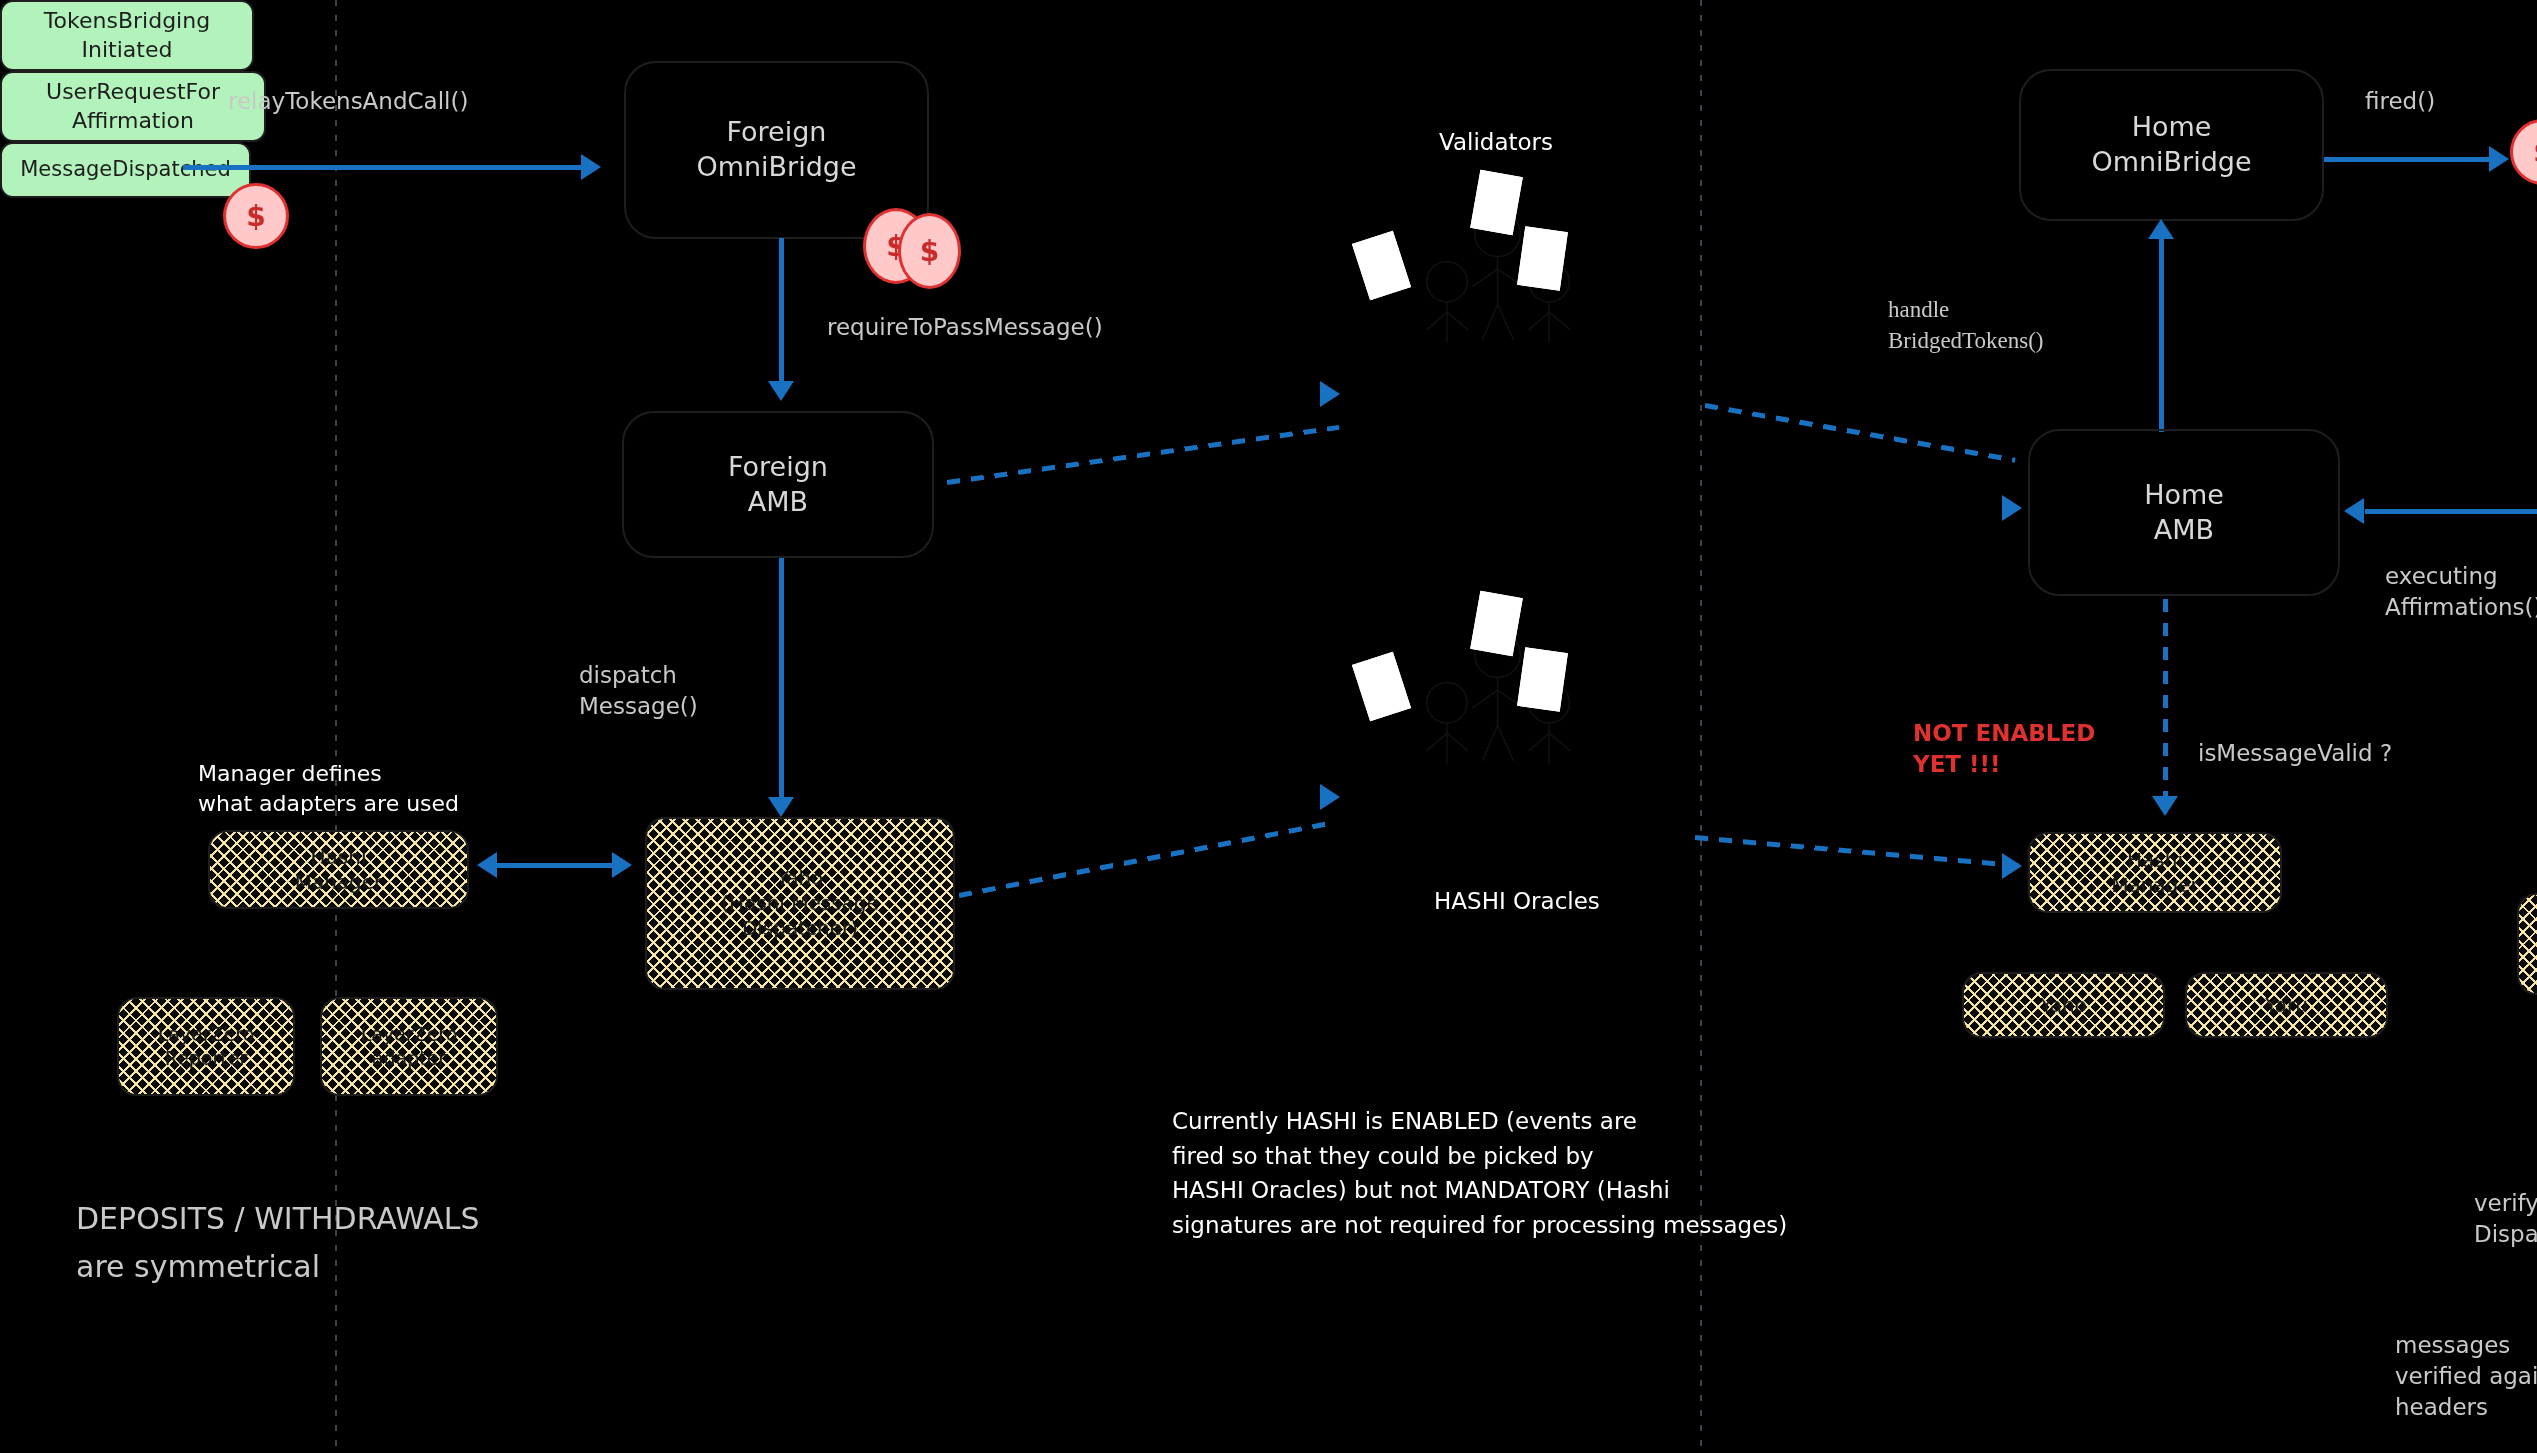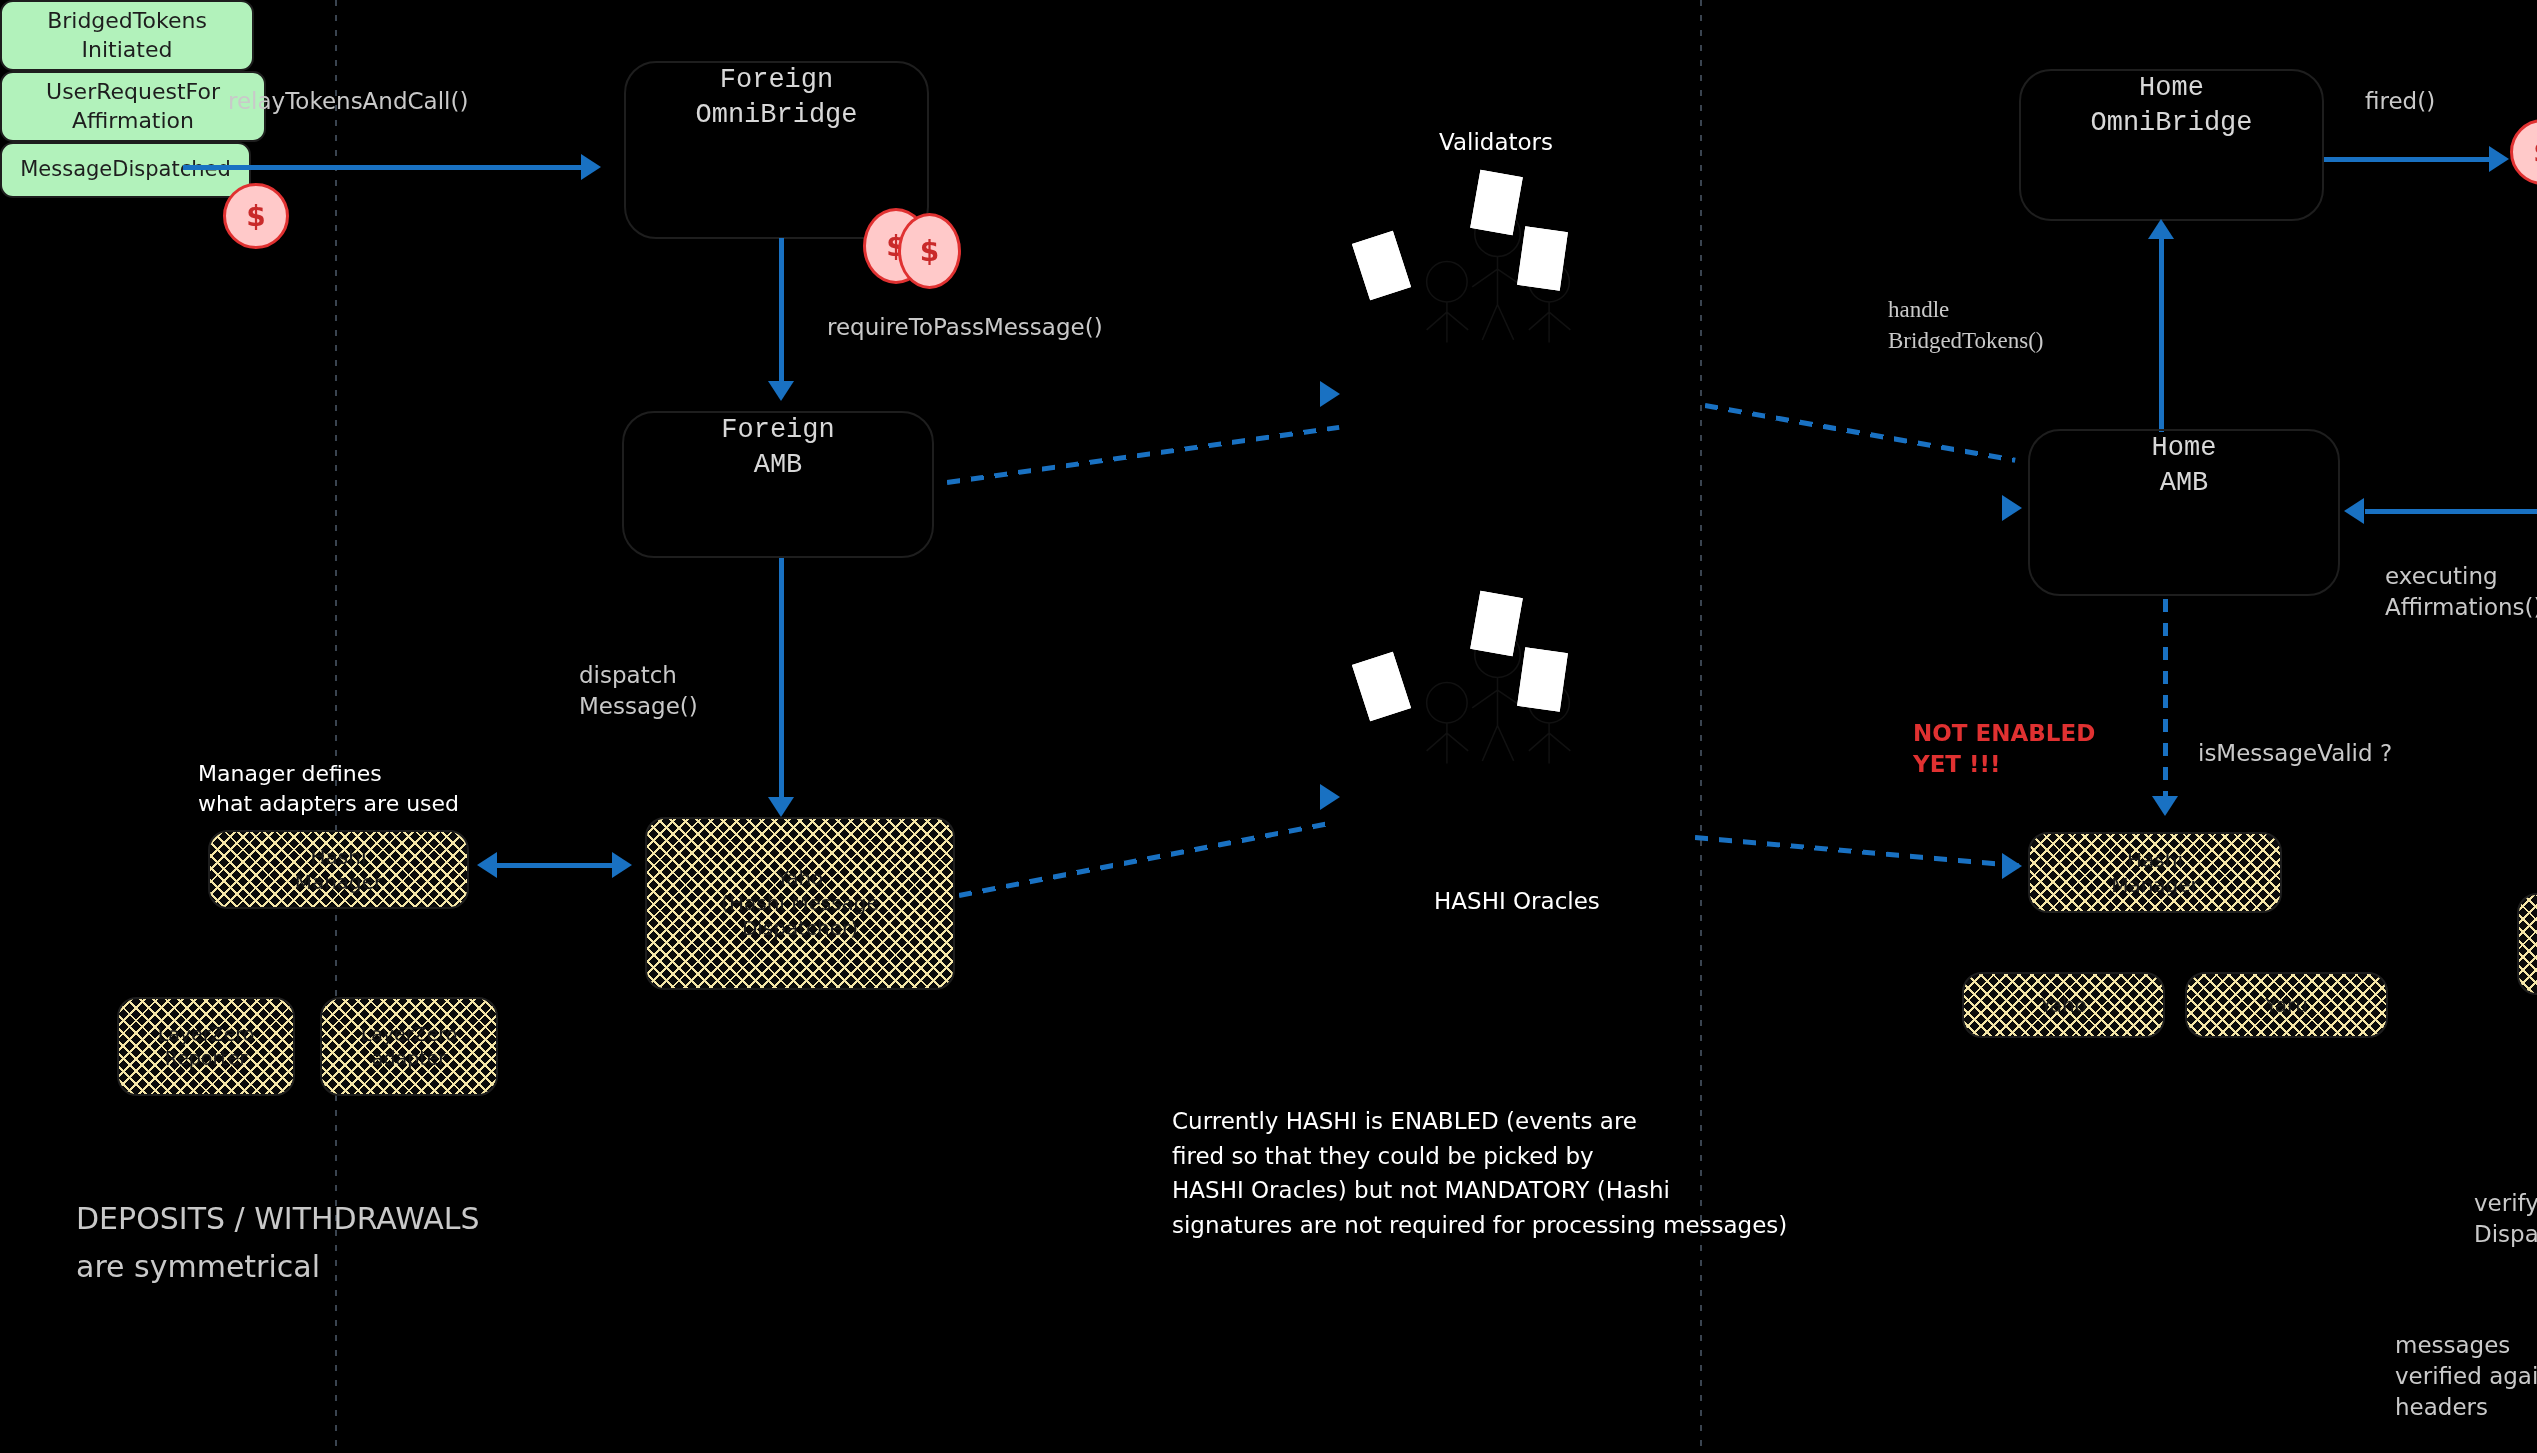--- a/index.html
+++ b/index.html
@@ -11,25 +11,24 @@
   }
   #stage { position:relative; width:3232px; height:1454px; background:#000; }
 
   
   .node { position:absolute; }
 
   
   .box {
     border:2.5px solid #1e1e1e;
     border-radius:32px;
-    display:flex; align-items:flex-start; justify-content:center;
+    display:flex; align-items:center; justify-content:center;
     text-align:center;
     color:#d8d8d8;
     background:transparent;
-    font-family:Liberation Mono, monospace;
   }
   .box .lbl { line-height:1.28; white-space:pre-line; }
 
   
   .hatch {
     border:2.5px solid #1e1e1e;
     border-radius:20px;
     display:flex; align-items:center; justify-content:center;
     text-align:center;
     color:#191919;
@@ -112,21 +111,21 @@
   <div class="coin" style="left:223px; top:183px; width:66px; height:66px; font-size:28px;">
     <span>$</span>
   </div>
 
   <div class="node box" style="left:624px; top:61px; width:305px; height:178px;">
     <div class="lbl" style="font-size:27px;">Foreign
 OmniBridge</div>
   </div>
 
   <div class="chip" style="left:919px; top:106px; width:254px; height:71px; font-size:22px;">
-    <span>BridgedTokens
+    <span>TokensBridging
 Initiated</span>
   </div>
 
   <div class="coin" style="left:863px; top:208px; width:66px; height:76px; font-size:28px;">
     <span>$</span>
   </div>
   <div class="coin" style="left:898px; top:213px; width:63px; height:76px; font-size:28px;">
     <span>$</span>
   </div>
 

